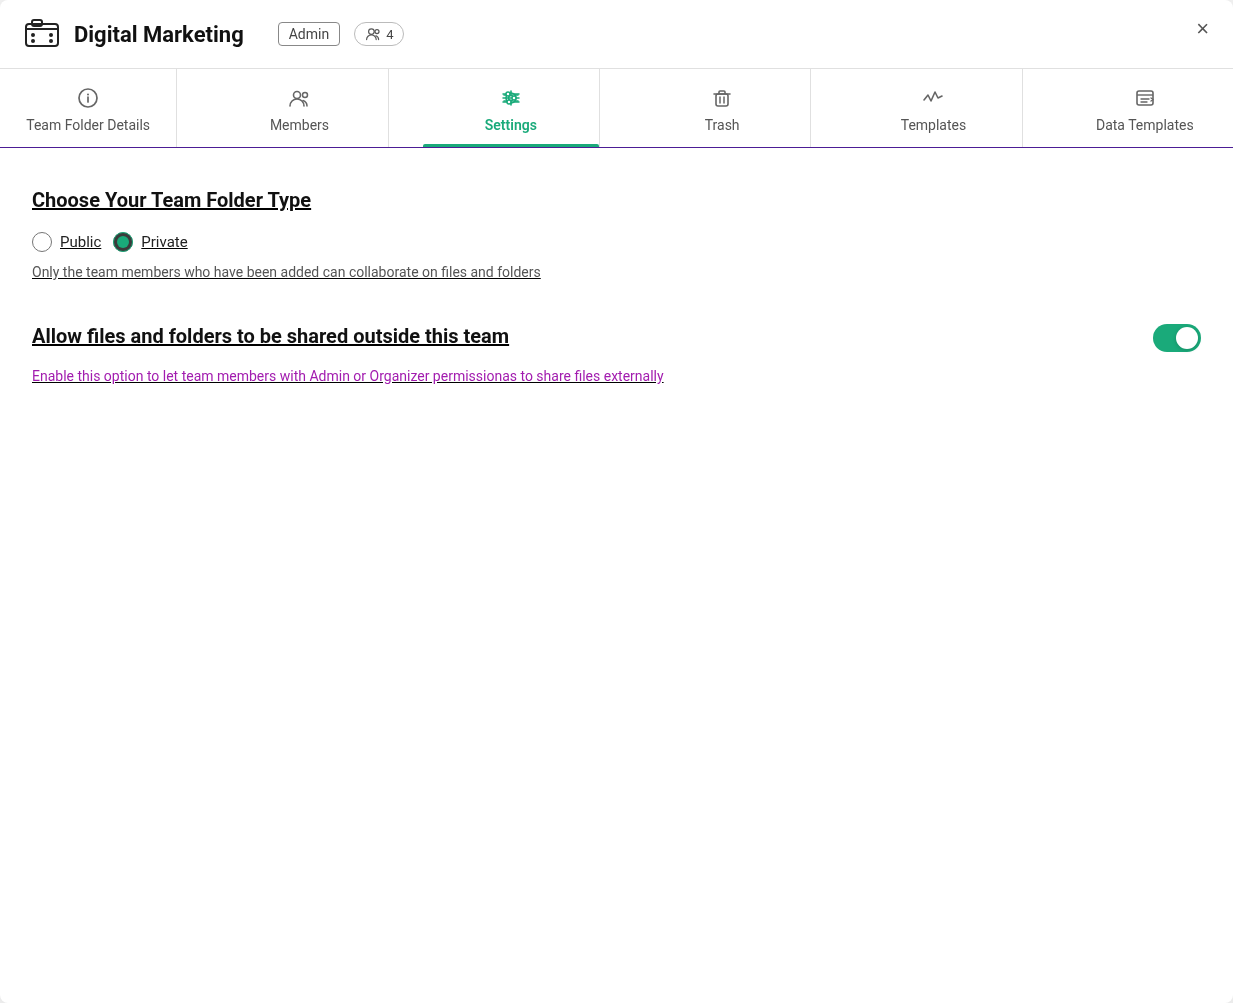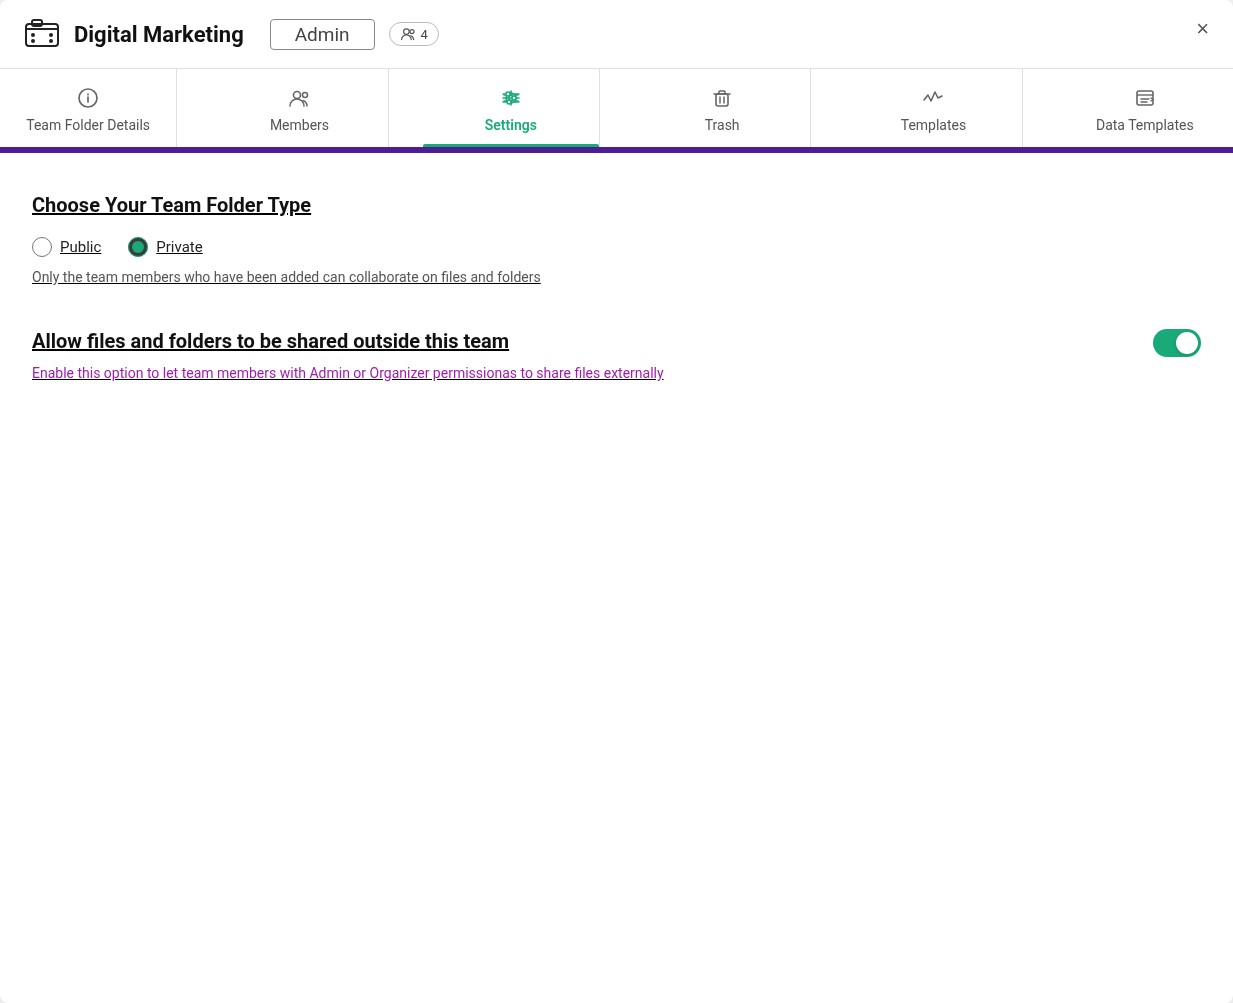--- a/index.html
+++ b/index.html
@@ -31,27 +31,27 @@
     }
     .folder-icon-wrap {
       display: flex;
       align-items: center;
       justify-content: center;
     }
     .modal-title {
       font-size: 22px;
       font-weight: 700;
       color: #111;
-      margin-right: 12px;
+      margin-right: 20px;
     }
     .admin-badge {
       border: 1px solid #888;
       border-radius: 4px;
-      padding: 3px 24px;
-      font-size: 19px;
+      padding: 3px 10px;
+      font-size: 14px;
       color: #444;
       background: #fff;
     }
     .members-badge {
       display: flex;
       align-items: center;
       gap: 5px;
       border: 1px solid #bbb;
       border-radius: 20px;
       padding: 3px 10px;
@@ -66,21 +66,21 @@
       background: none;
       border: none;
       cursor: pointer;
       font-size: 22px;
       color: #555;
       line-height: 1;
     }
     
     .tabs {
       display: flex;
-      border-bottom: 6px solid #4c1d95;
+      border-bottom: 1px solid #4c1d95;
       gap: 34px;
     }
     .tab {
       flex: 1;
       display: flex;
       flex-direction: column;
       align-items: center;
       justify-content: center;
       padding: 18px 10px 14px;
       cursor: pointer;
@@ -118,21 +118,21 @@
       text-decoration: underline;
     }
     .section-title {
       font-size: 20px;
       font-weight: 700;
       color: #111;
       margin-bottom: 20px;
     }
     .radio-group {
       display: flex;
-      gap: 27px;
+      gap: 12px;
       margin-bottom: 12px;
     }
     .radio-label {
       display: flex;
       align-items: center;
       gap: 8px;
       font-size: 15px;
       color: #222;
       cursor: pointer;
     }
@@ -144,21 +144,21 @@
     }
     .radio-desc {
       font-size: 14px;
       color: #555;
       margin-bottom: 44px;
     }
     .section-divider {
       display: flex;
       align-items: flex-start;
       justify-content: space-between;
-      margin-bottom: 8px;
+      margin-bottom: 16px;
     }
     .section-title2 {
       font-size: 20px;
       font-weight: 700;
       color: #111;
     }
     .toggle-wrap {
       display: flex;
       align-items: center;
     }

